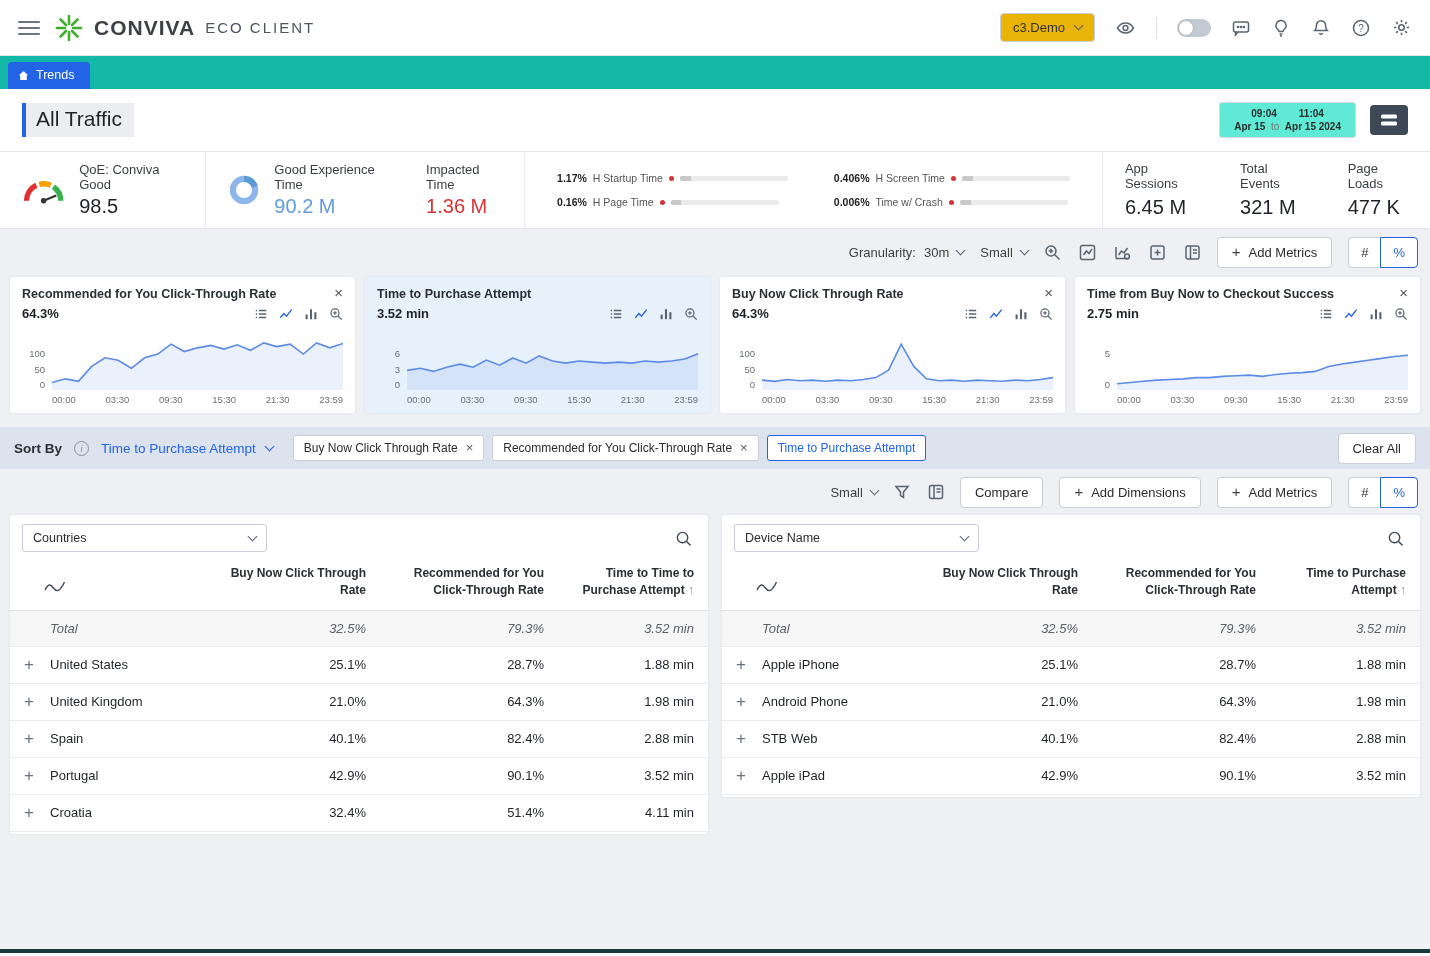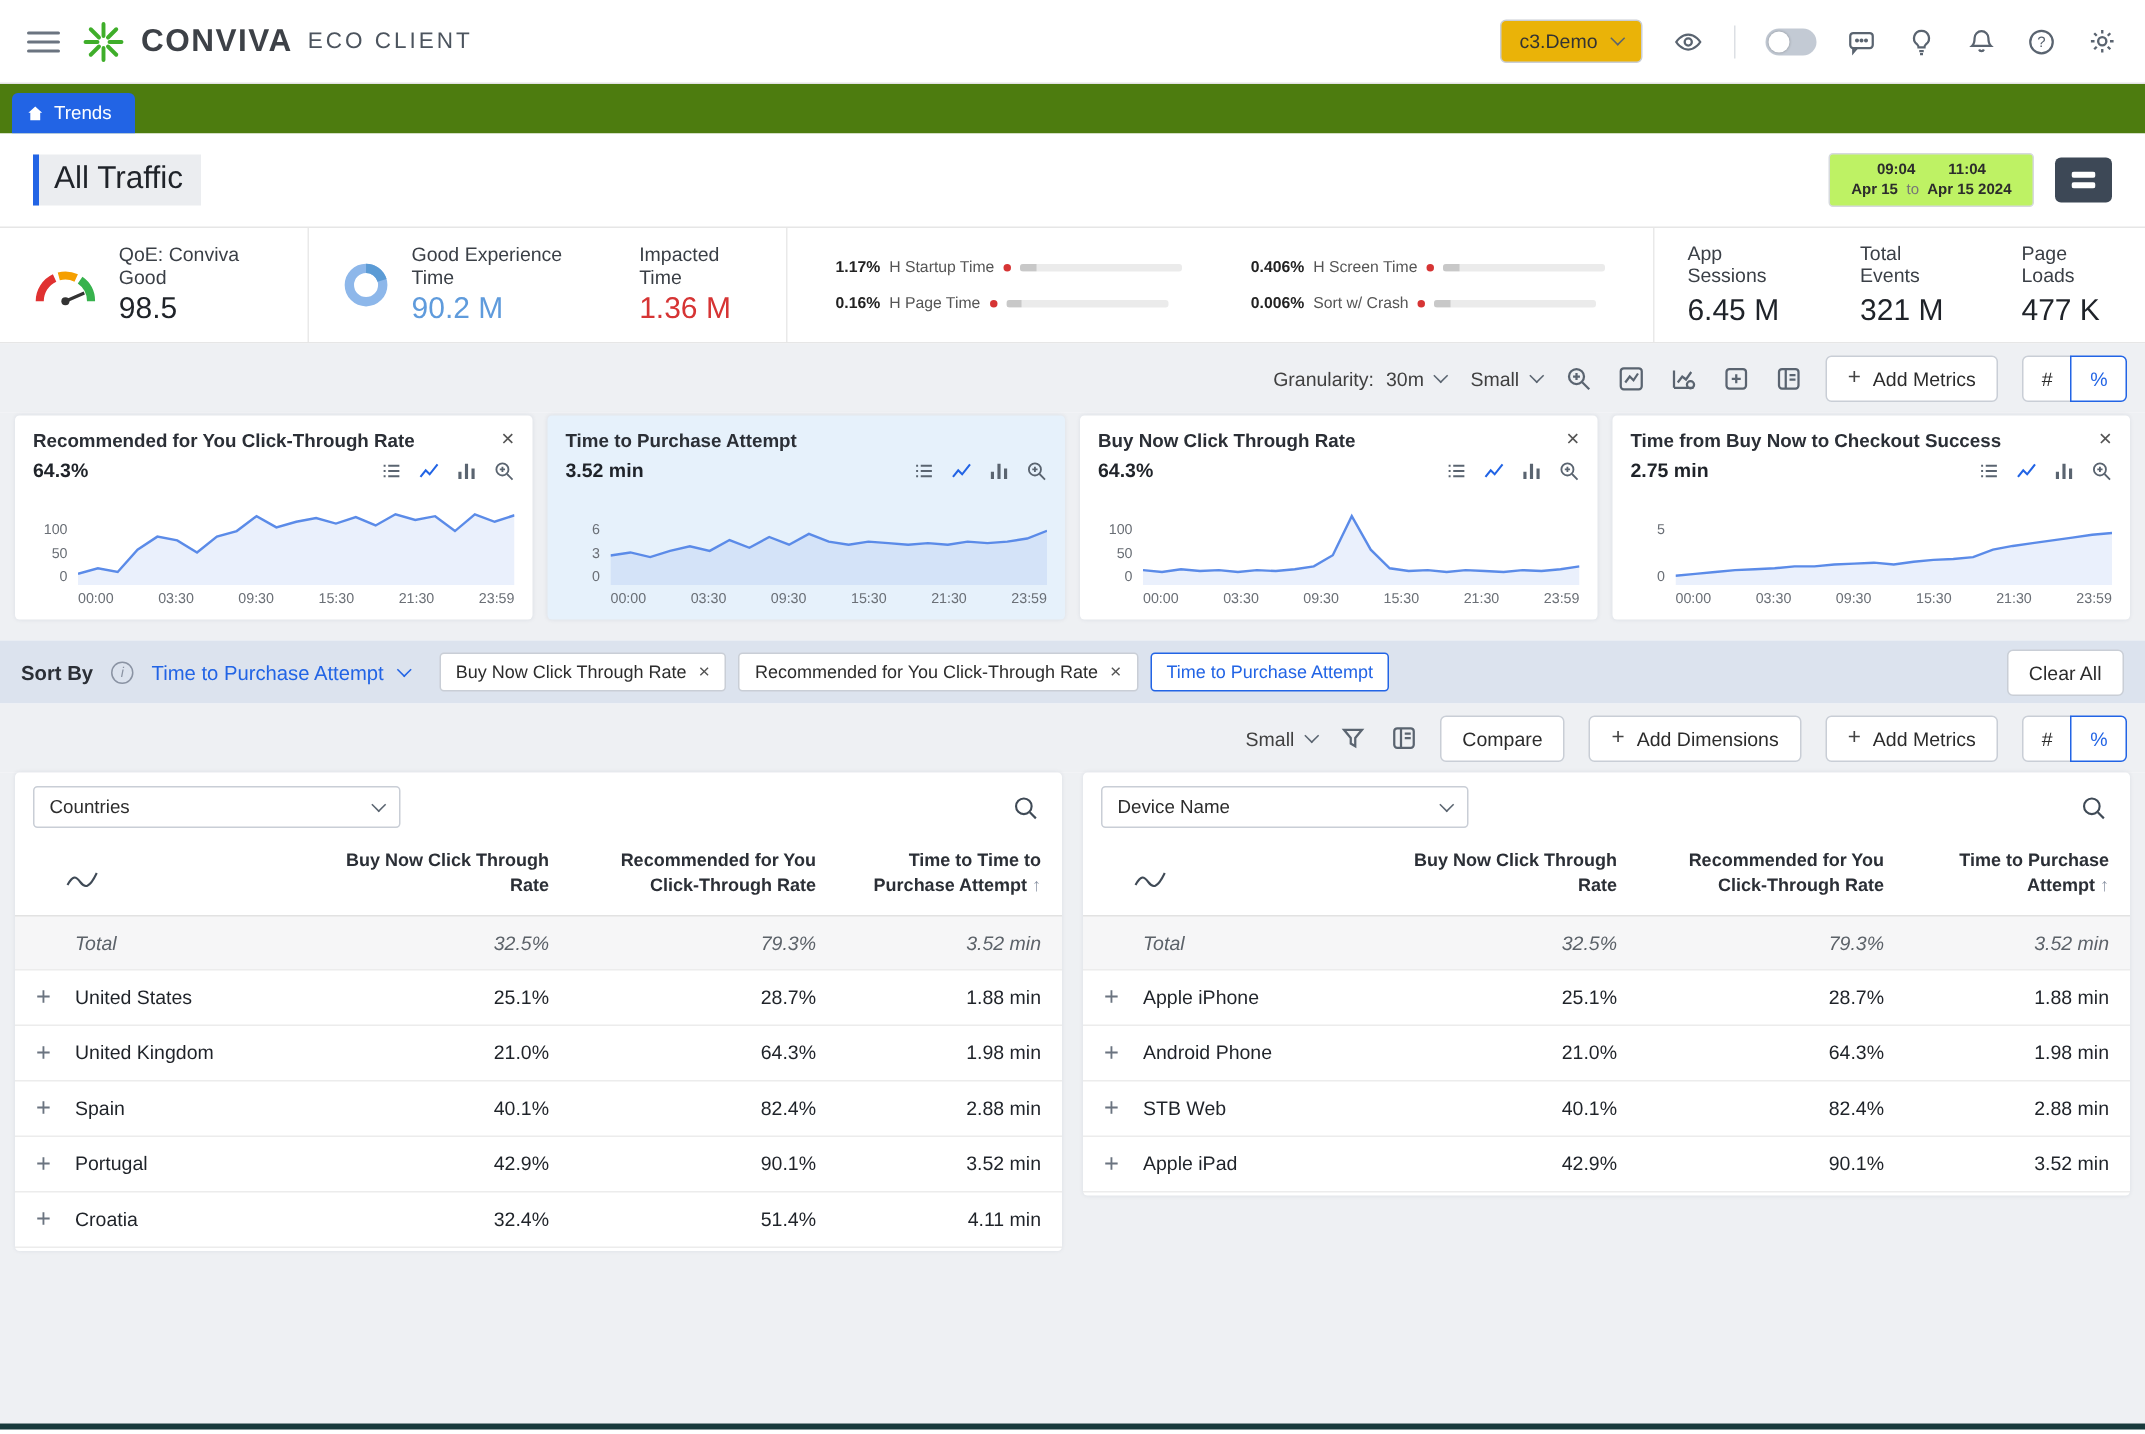--- a/index.html
+++ b/index.html
@@ -25,32 +25,32 @@
     transform:rotate(45deg); display:inline-block; margin-top:-4px; }
   .chev.blue { border-color:#2264e5; }
   .tb-divider { width:1px; height:22px; background:#dcdfe4; }
   .icon-btn { cursor:pointer; display:flex; align-items:center; }
   .icon-btn svg { stroke:#5a6470; fill:none; stroke-width:1.5; }
   .toggle { width:34px; height:18px; border-radius:9px; background:#c3cad4; position:relative; cursor:pointer; }
   .toggle::after { content:''; position:absolute; width:14px; height:14px; border-radius:50%;
     background:#fff; top:2px; left:2px; box-shadow:0 0 2px rgba(0,0,0,.3); }
 
   
-  .trends-strip { height:33px; background:#4d7c0f; display:flex; align-items:flex-end; padding-left:8px; flex:0 0 auto; }
+  .trends-strip { height:33px; background:#14b8a6; display:flex; align-items:flex-end; padding-left:8px; flex:0 0 auto; }
   .trends-tab { background:#2264e5; color:#fff; font-size:12.5px; padding:6px 16px 7px 10px;
     border-radius:4px 4px 0 0; display:flex; align-items:center; gap:7px; cursor:pointer; }
 
   
   .title-row { background:#fff; height:62px; display:flex; align-items:center;
     justify-content:space-between; padding:0 22px; flex:0 0 auto; }
   .page-title { font-size:21px; color:#1f2329; background:#ebedf0; border-left:4px solid #2264e5;
     padding:4px 12px 6px 10px; }
   .title-right { display:flex; align-items:center; gap:14px; }
   .range-box { border:1px solid #d6d9de; border-radius:3px; padding:5px 14px; text-align:center;
-    font-size:10px; color:#2c2c2c; cursor:pointer; background:#bef264; }
+    font-size:10px; color:#2c2c2c; cursor:pointer; background:#5eead4; }
   .range-times { display:flex; gap:22px; justify-content:center; font-weight:bold; }
   .range-dates { margin-top:2px; font-weight:bold; }
   .range-dates .sep { font-weight:normal; color:#777; padding:0 3px; }
   .display-btn { width:38px; height:30px; background:#3d4856; border-radius:4px;
     display:flex; align-items:center; justify-content:center; cursor:pointer; }
 
   
   .kpi-row { background:#fff; border-top:1px solid #e6e6e6; border-bottom:1px solid #e6e6e6;
     display:flex; align-items:stretch; height:78px; flex:0 0 auto; }
   .kpi-sec { display:flex; align-items:center; padding:0 22px; border-right:1px solid #e9e9e9; }
@@ -294,21 +294,21 @@
     <span class="sm-bar"></span>
   </div>
   <div class="sub-metric">
     <span class="sm-val">0.16%</span>
     <span class="sm-label">H Page Time</span>
     <span class="sm-dot"></span>
     <span class="sm-bar"></span>
   </div>
   <div class="sub-metric">
     <span class="sm-val">0.006%</span>
-    <span class="sm-label">Sort w/ Crash</span>
+    <span class="sm-label">Time w/ Crash</span>
     <span class="sm-dot"></span>
     <span class="sm-bar"></span>
   </div>
         </div>
     </div>
     <div class="kpi-sec">
       <div class="kpi-totals" id="kpi-totals">
   <div class="kpi-total">
     <div class="kt-label">App Sessions</div>
     <div class="kt-value">6.45 M</div>

